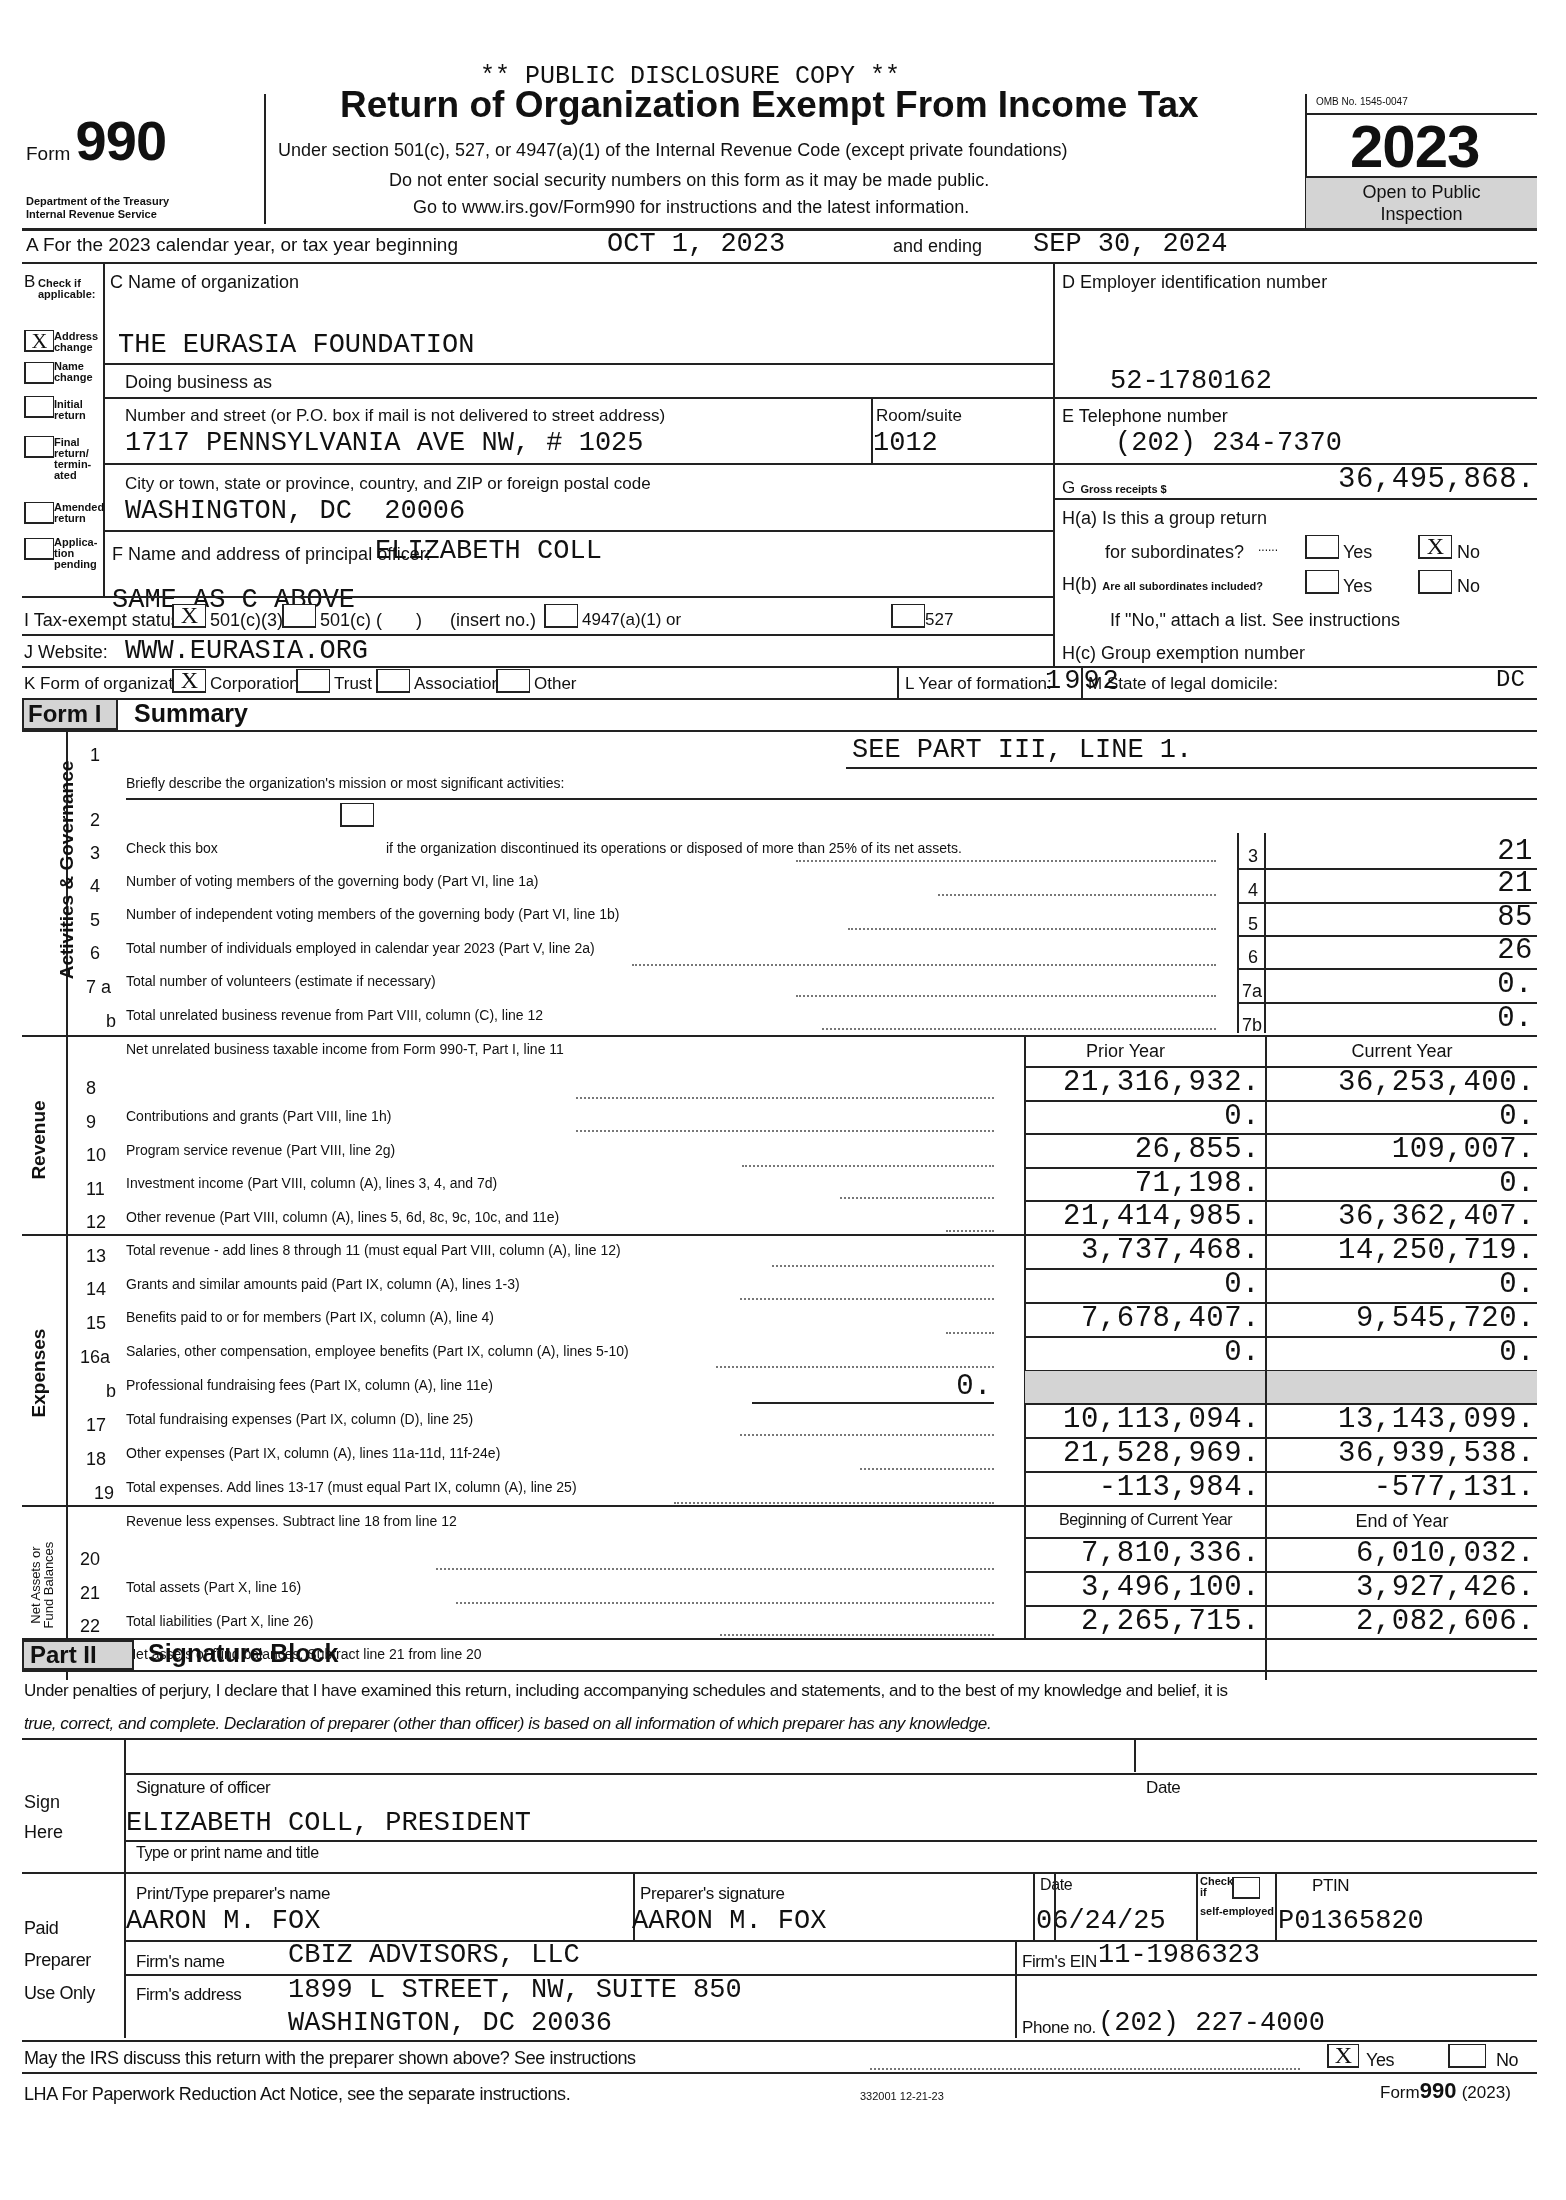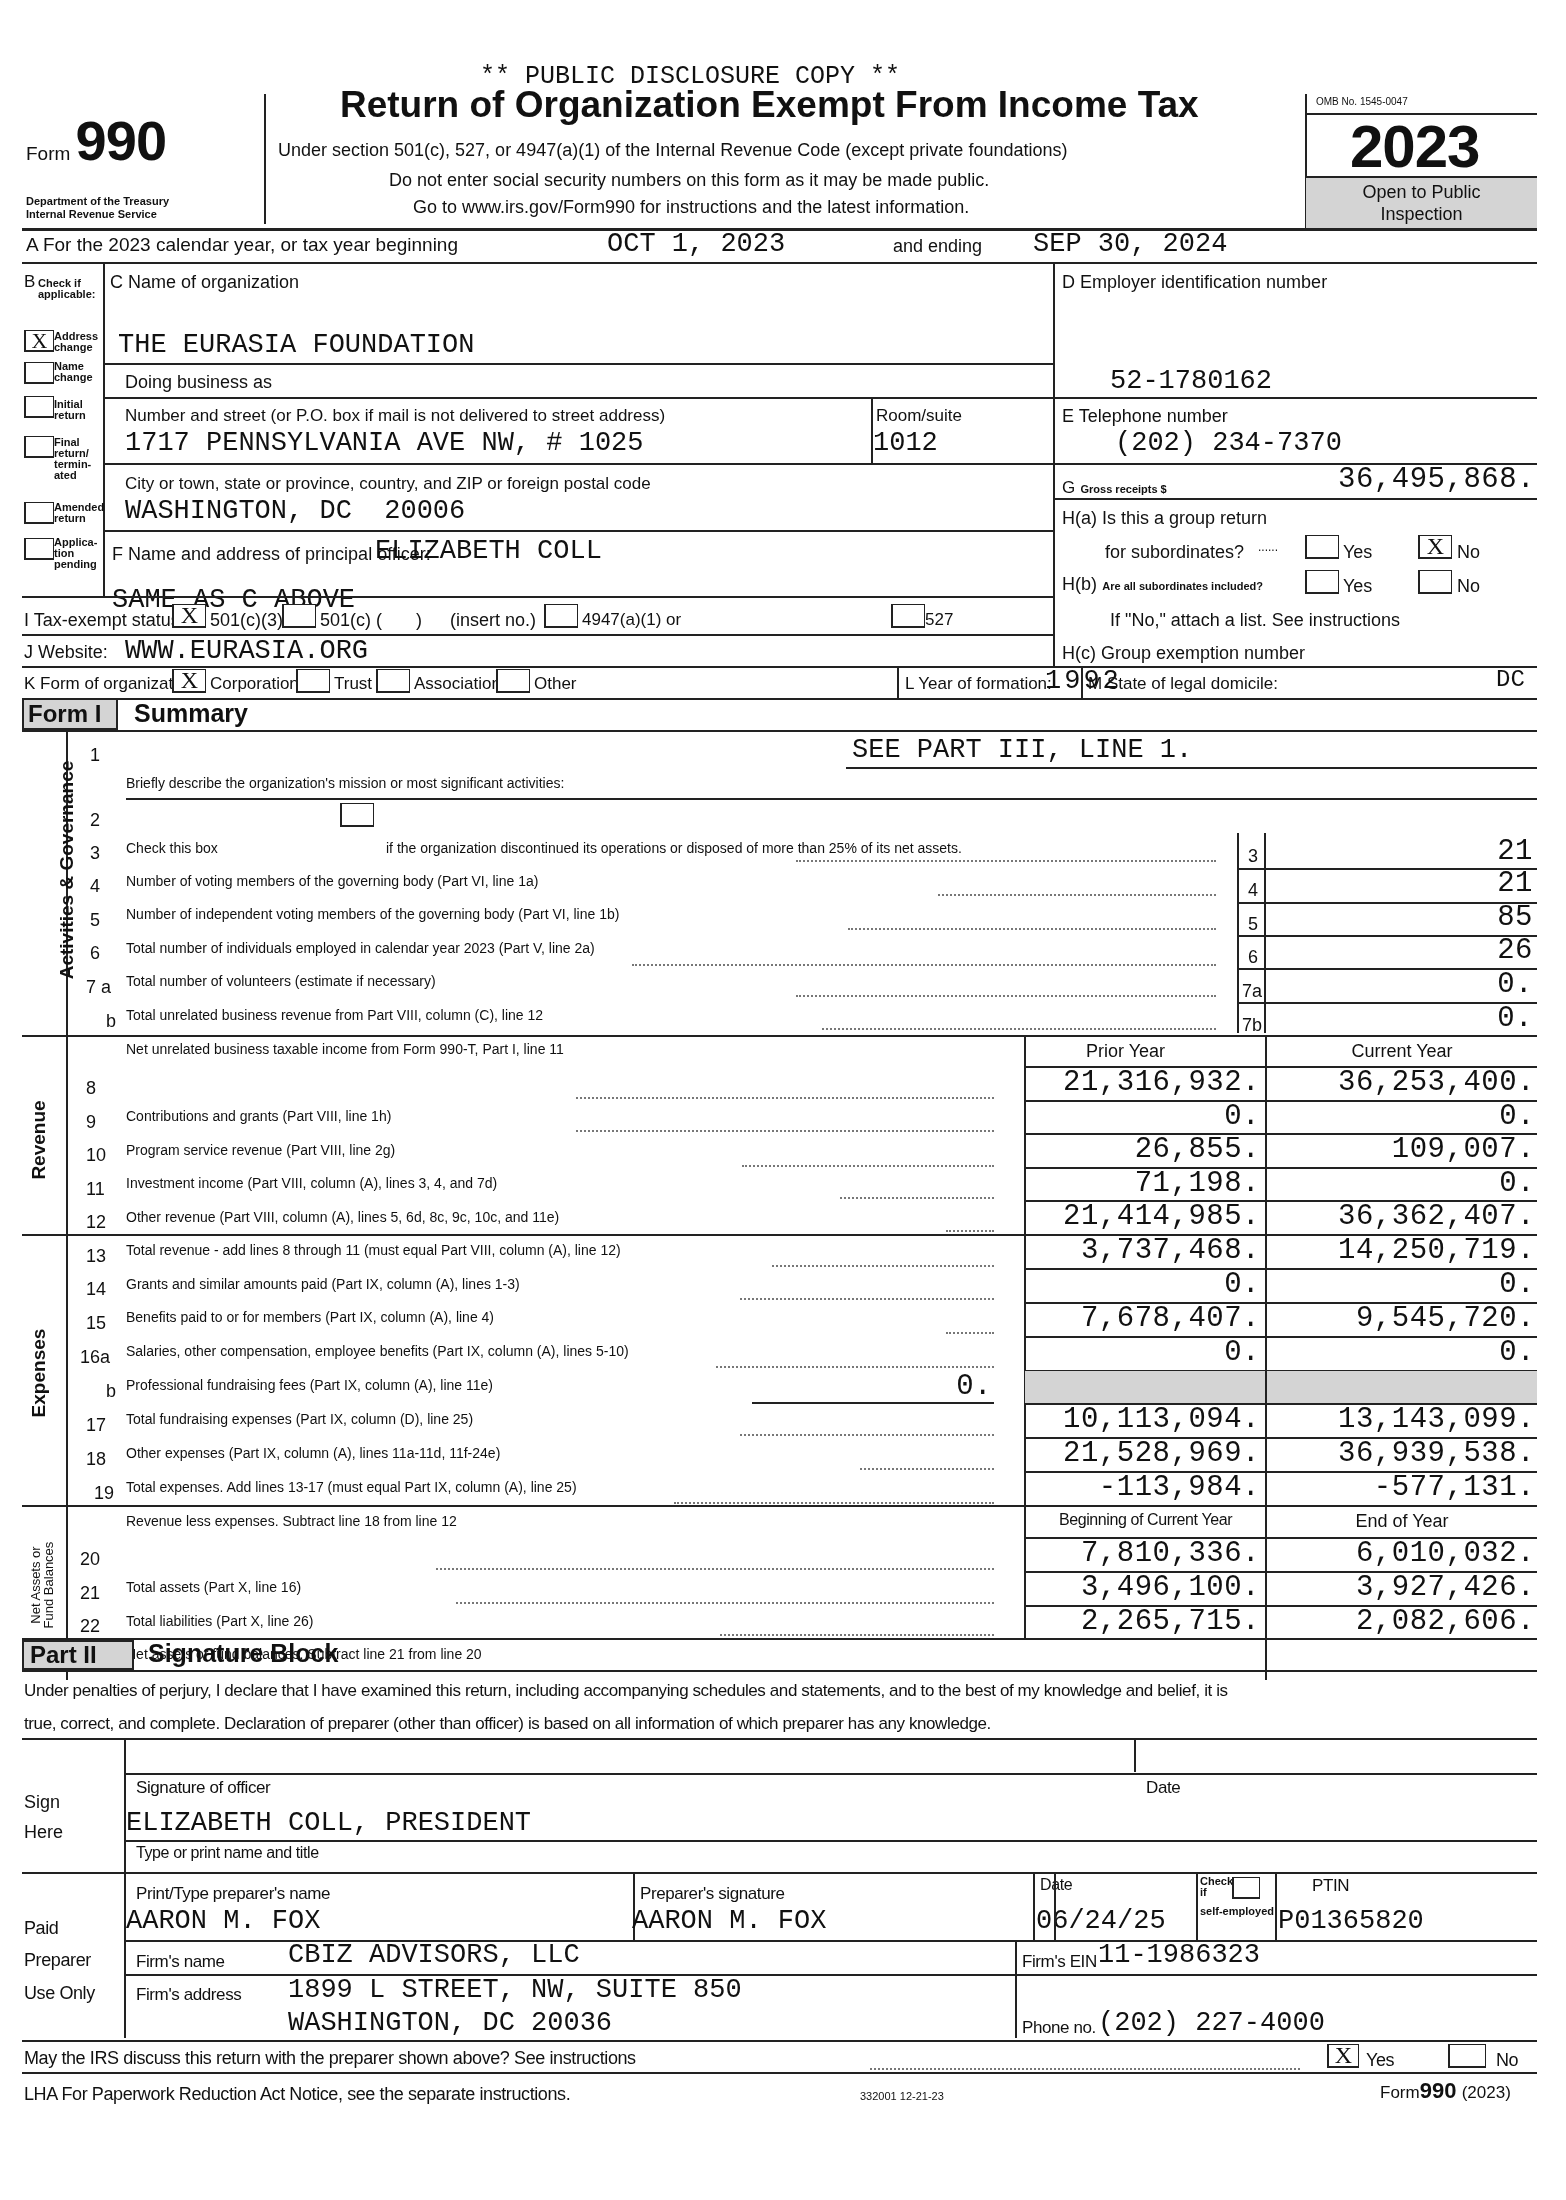--- a/index.html
+++ b/index.html
@@ -374,21 +374,21 @@
 <div class="rowlbl" style="left:126px;top:1616px;">Net assets or fund balances. Subtract line 21 from line 20</div>
 <div class="dots" style="left:720px;top:1634px;width:274px;"></div>
 <div class="abs num" style="left:1028px;top:1605px;width:232px;">2,265,715.</div>
 <div class="abs num" style="left:1268px;top:1605px;width:267px;">2,082,606.</div>
 <div class="hline" style="left:22px;top:1638px;width:1515px;"></div>
 
 <div class="abs gray" style="left:22px;top:1640px;width:112px;height:30px;border:2px solid #222;font-size:24px;font-weight:bold;padding-left:6px;line-height:26px;">Part II</div>
 <div class="abs" style="left:148px;top:1639px;font-size:25px;font-weight:bold;">Signature Block</div>
 <div class="hline" style="left:22px;top:1670px;width:1515px;"></div>
 <div class="abs cond" style="left:24px;top:1681px;font-size:17px;white-space:nowrap;">Under penalties of perjury, I declare that I have examined this return, including accompanying schedules and statements, and to the best of my knowledge and belief, it is</div>
-<div class="abs cond" style="left:24px;top:1714px;font-size:17px;white-space:nowrap;">true, correct, and complete. Declaration of preparer (other than officer) is based on all information of which preparer has any knowledge.</div>
+<div class="abs cond" style="left:24px;top:1714px;font-size:17px;white-space:nowrap;font-style:italic;">true, correct, and complete. Declaration of preparer (other than officer) is based on all information of which preparer has any knowledge.</div>
 <div class="hline" style="left:22px;top:1738px;width:1515px;"></div>
 
 <div class="vline" style="left:124px;top:1738px;height:300px;"></div>
 <div class="vline" style="left:1134px;top:1738px;height:34px;"></div>
 <div class="hline" style="left:124px;top:1773px;width:1413px;"></div>
 <div class="abs cond" style="left:136px;top:1778px;font-size:17px;">Signature of officer</div>
 <div class="abs cond" style="left:1146px;top:1778px;font-size:17px;">Date</div>
 <div class="abs" style="left:24px;top:1792px;font-size:18px;">Sign</div>
 <div class="abs" style="left:24px;top:1822px;font-size:18px;">Here</div>
 <div class="abs val" style="left:126px;top:1808px;">ELIZABETH COLL, PRESIDENT</div>

